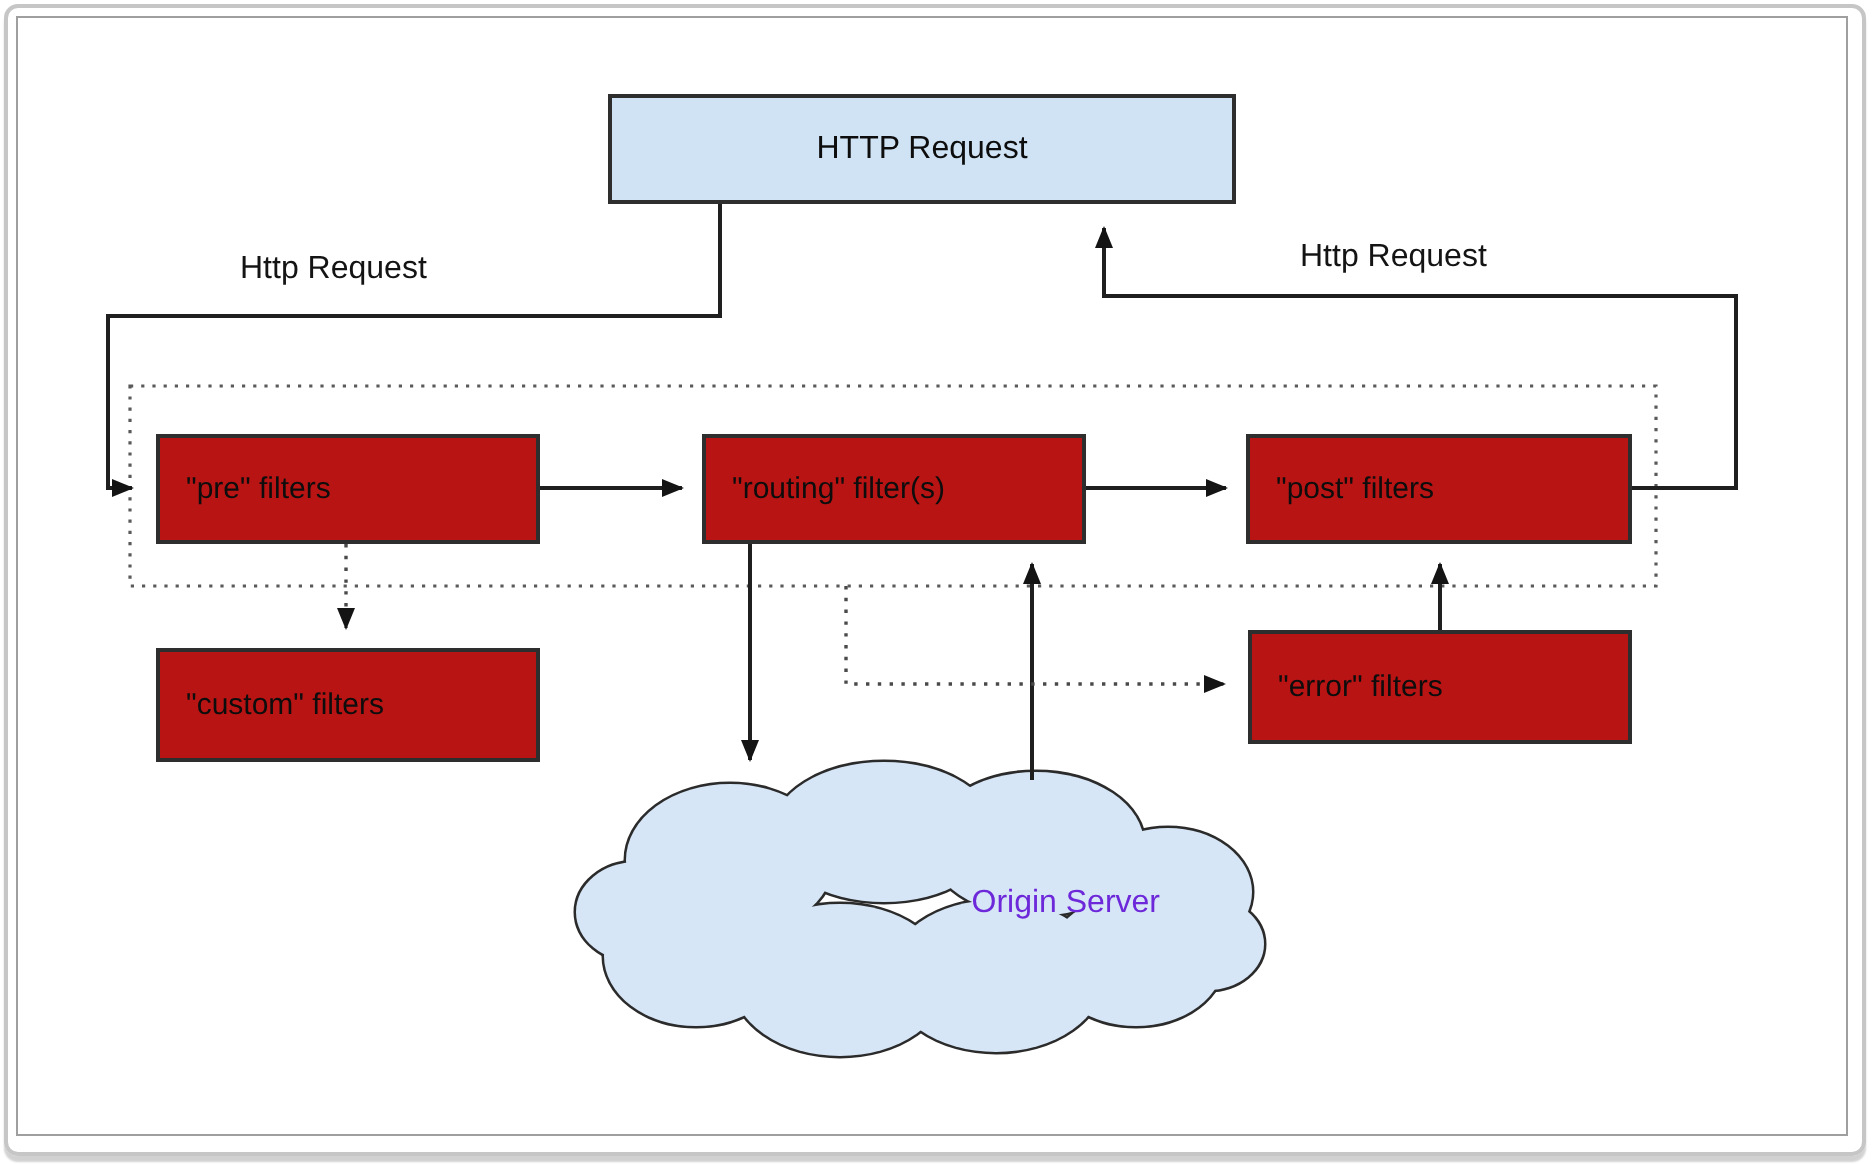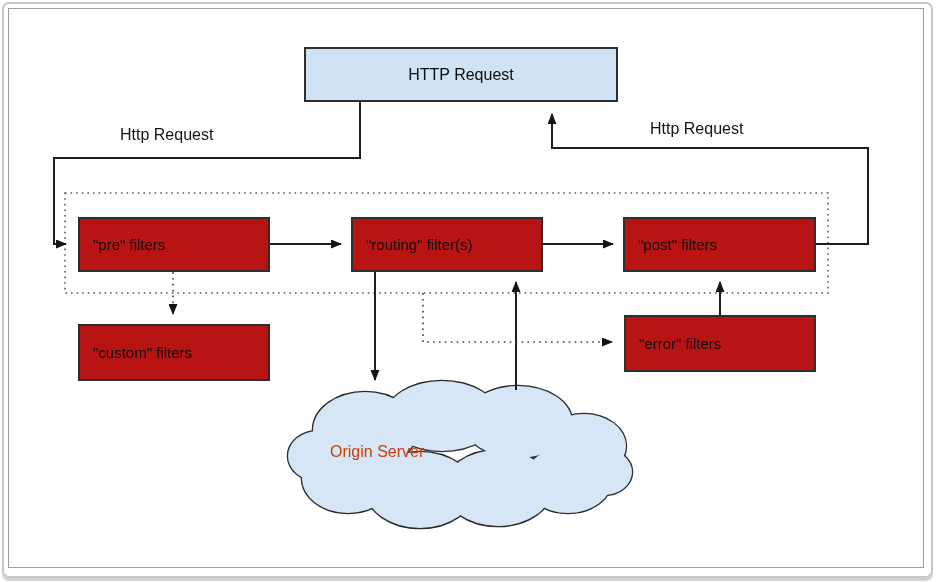--- a/index.html
+++ b/index.html
@@ -57,23 +57,23 @@
   .flow-label {
     position: absolute;
     font-size: 16px;
     color: #141414;
     white-space: nowrap;
   }
   .cloud-label {
     position: absolute;
     left: 330px; top: 443px;
     width: 250px;
-    text-align: left;
+    text-align: right;
     font-size: 16px;
-    color: #c2410c;
+    color: #6d28d9;
   }
   
   #http-box   { left: 304px; top: 47px;  width: 314px; height: 55px; }
   #pre-box    { left: 78px;  top: 217px; width: 192px; height: 55px; }
   #routing-box{ left: 351px; top: 217px; width: 192px; height: 55px; }
   #post-box   { left: 623px; top: 217px; width: 193px; height: 55px; }
   #custom-box { left: 78px;  top: 324px; width: 192px; height: 57px; }
   #error-box  { left: 624px; top: 315px; width: 192px; height: 57px; }
   #label-request  { left: 120px; top: 126px; }
   #label-response { left: 650px; top: 120px; }

